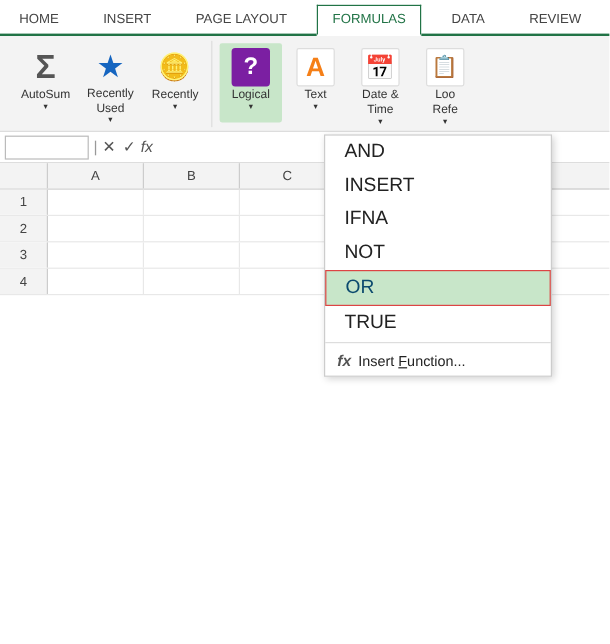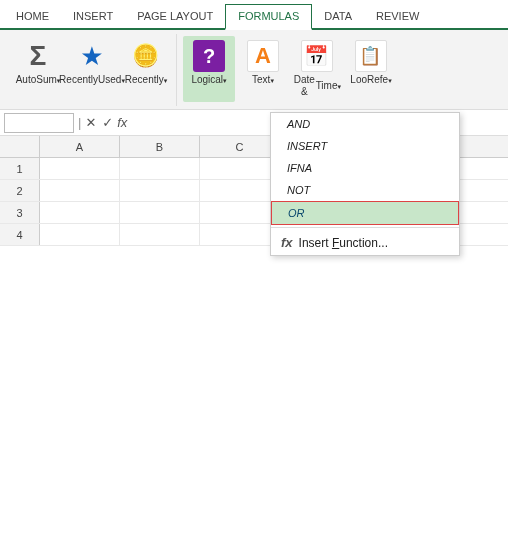--- a/index.html
+++ b/index.html
@@ -14,20 +14,21 @@
     }
 
     
     .ribbon-tabs {
       display: flex;
       background: #fff;
       border-bottom: 2px solid #217346;
       padding: 0 4px;
       height: 30px;
       align-items: flex-end;
+      gap: 13px;
     }
     .ribbon-tab {
       padding: 5px 12px 6px;
       font-size: 11px;
       color: #444;
       cursor: pointer;
       border: none;
       background: none;
     }
     .ribbon-tab.active {
@@ -86,20 +87,21 @@
       align-items: center;
       justify-content: center;
       font-size: 22px;
     }
     .btn-label {
       font-size: 10px;
       color: #333;
       text-align: center;
       line-height: 1.2;
       display: flex;
+      flex-direction: column;
       align-items: center;
       justify-content: center;
     }
     .btn-label .arrow {
       font-size: 7px;
       line-height: 1;
     }
 
     
     .sigma-icon {
@@ -263,25 +265,24 @@
       top: 112px;
       left: 270px;
       width: 190px;
       background: #fff;
       border: 1px solid #ccc;
       box-shadow: 2px 2px 6px rgba(0,0,0,0.18);
       z-index: 100;
     }
     .dropdown-item {
       padding: 5px 16px;
-      font-size: 11px;
+      font-size: 16px;
       color: #222;
       cursor: pointer;
       white-space: nowrap;
-      font-style: italic;
     }
     .dropdown-item.selected {
       background: #c8e6c9;
       border: 1.5px solid #d44;
       color: #0c4a6e;
     }
     .dropdown-divider {
       height: 1px;
       background: #ddd;
       margin: 2px 0;
@@ -433,18 +434,19 @@
     <div class="sheet-cell"></div>
   </div>
 </div>
 
 <div class="dropdown-menu">
   <div class="dropdown-item">AND</div>
   <div class="dropdown-item">INSERT</div>
   <div class="dropdown-item">IFNA</div>
   <div class="dropdown-item">NOT</div>
   <div class="dropdown-item selected">OR</div>
+  <div class="dropdown-item">TRUE</div>
   <div class="dropdown-divider"></div>
   <div class="insert-fn-item">
     <span class="fx-small">fx</span>
     <span>Insert <span class="underline-e">F</span>unction...</span>
   </div>
 </div>
 
 </body></html>

